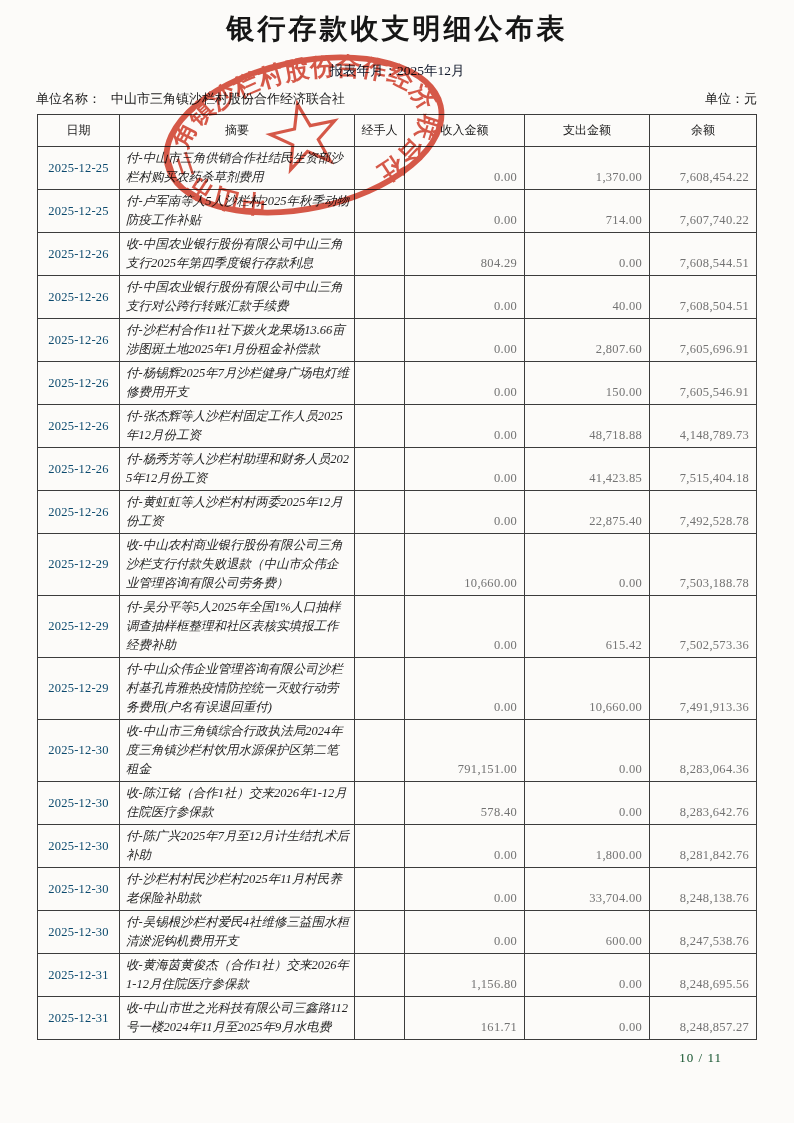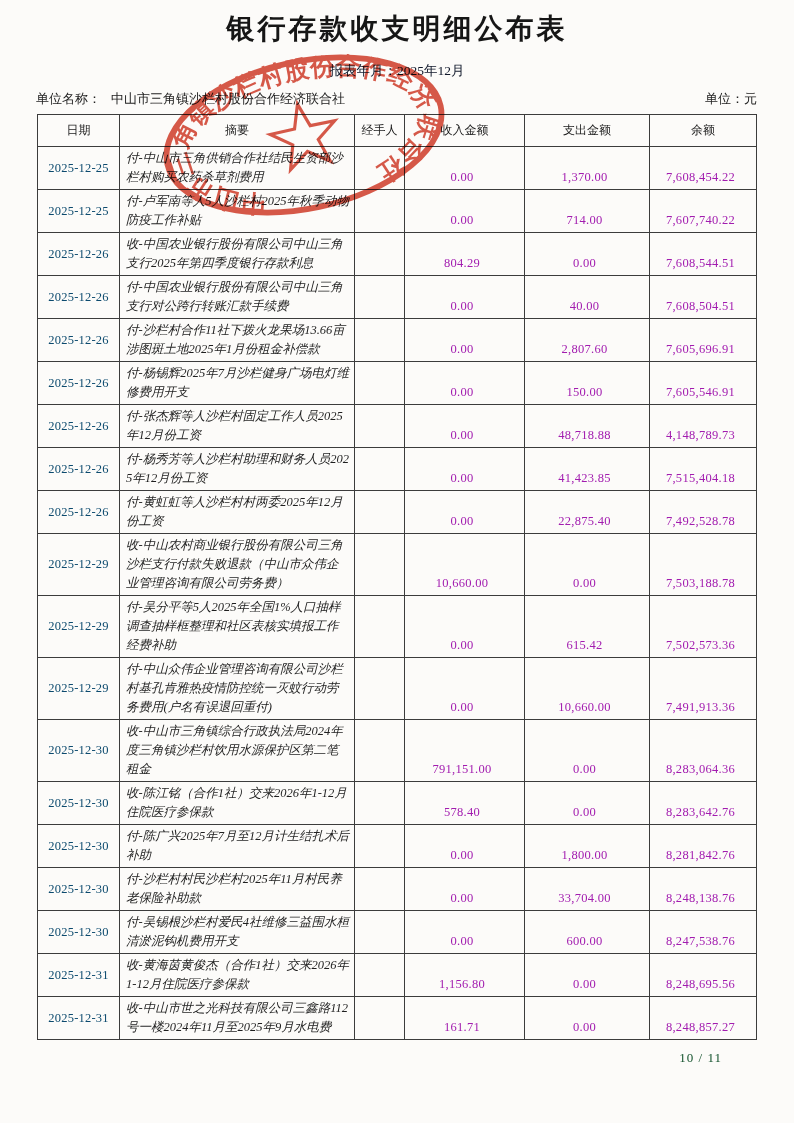--- a/index.html
+++ b/index.html
@@ -72,25 +72,25 @@
     vertical-align:middle;
     font-size:12.5px;
     line-height:19px;
     padding:2px 5px 2px 6px;
     color:#1f1f1f;
     word-break:break-all;
     font-style:italic;
   }
   td.c-handler{vertical-align:middle;}
   td.c-num{
-    text-align:center;
+    text-align:right;
     vertical-align:bottom;
     font-size:12.5px;
     padding:2px 7px 4px 2px;
-    color:#a21caf;
+    color:#737373;
     letter-spacing:.3px;
   }
   .page-number{
     position:absolute;
     top:1050px;
     right:72px;
     font-size:13px;
     letter-spacing:1px;
     color:#14532d;
   }

